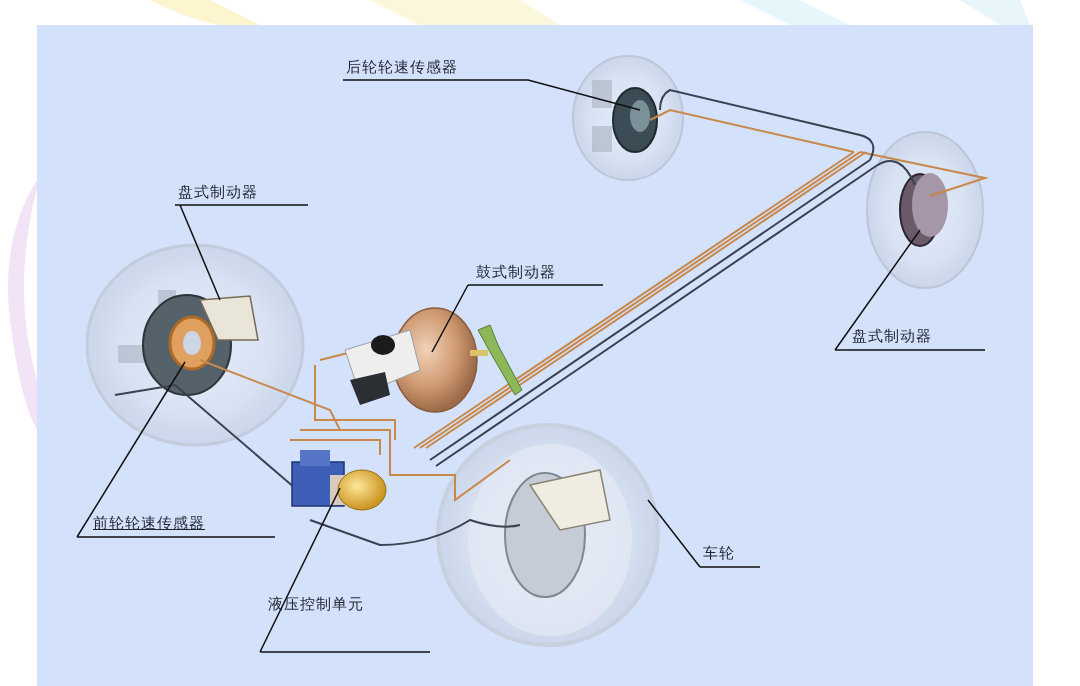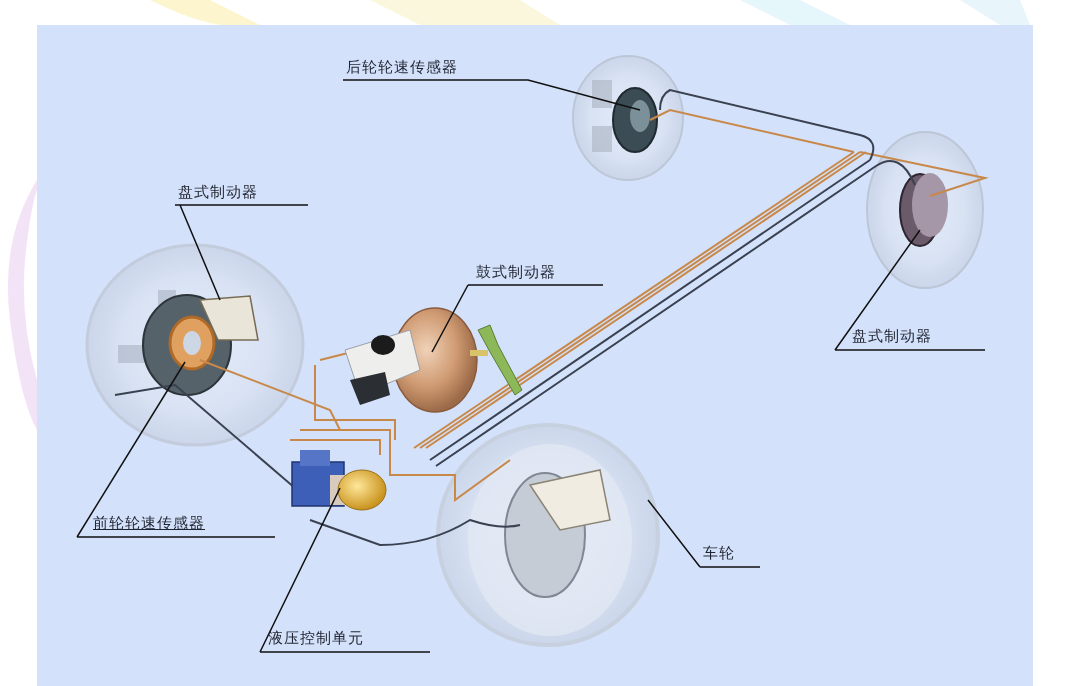--- a/index.html
+++ b/index.html
@@ -131,13 +131,13 @@
     <path d="M700 567 L760 567 M700 567 L648 500"></path>
   </g>
 </svg>
 
 <span class="label" style="left:346px;top:55px;">后轮轮速传感器</span>
 <span class="label" style="left:178px;top:180px;">盘式制动器</span>
 <span class="label" style="left:476px;top:260px;">鼓式制动器</span>
 <span class="label" style="left:852px;top:324px;">盘式制动器</span>
 <span class="label" style="left:93px;top:511px;text-decoration:underline;">前轮轮速传感器</span>
 <span class="label" style="left:703px;top:541px;text-align:center;">车轮</span>
-<span class="label" style="left:268px;top:626px;">液压控制单元</span>
+<span class="label" style="left:268px;top:592px;">液压控制单元</span>
 
 </body></html>

